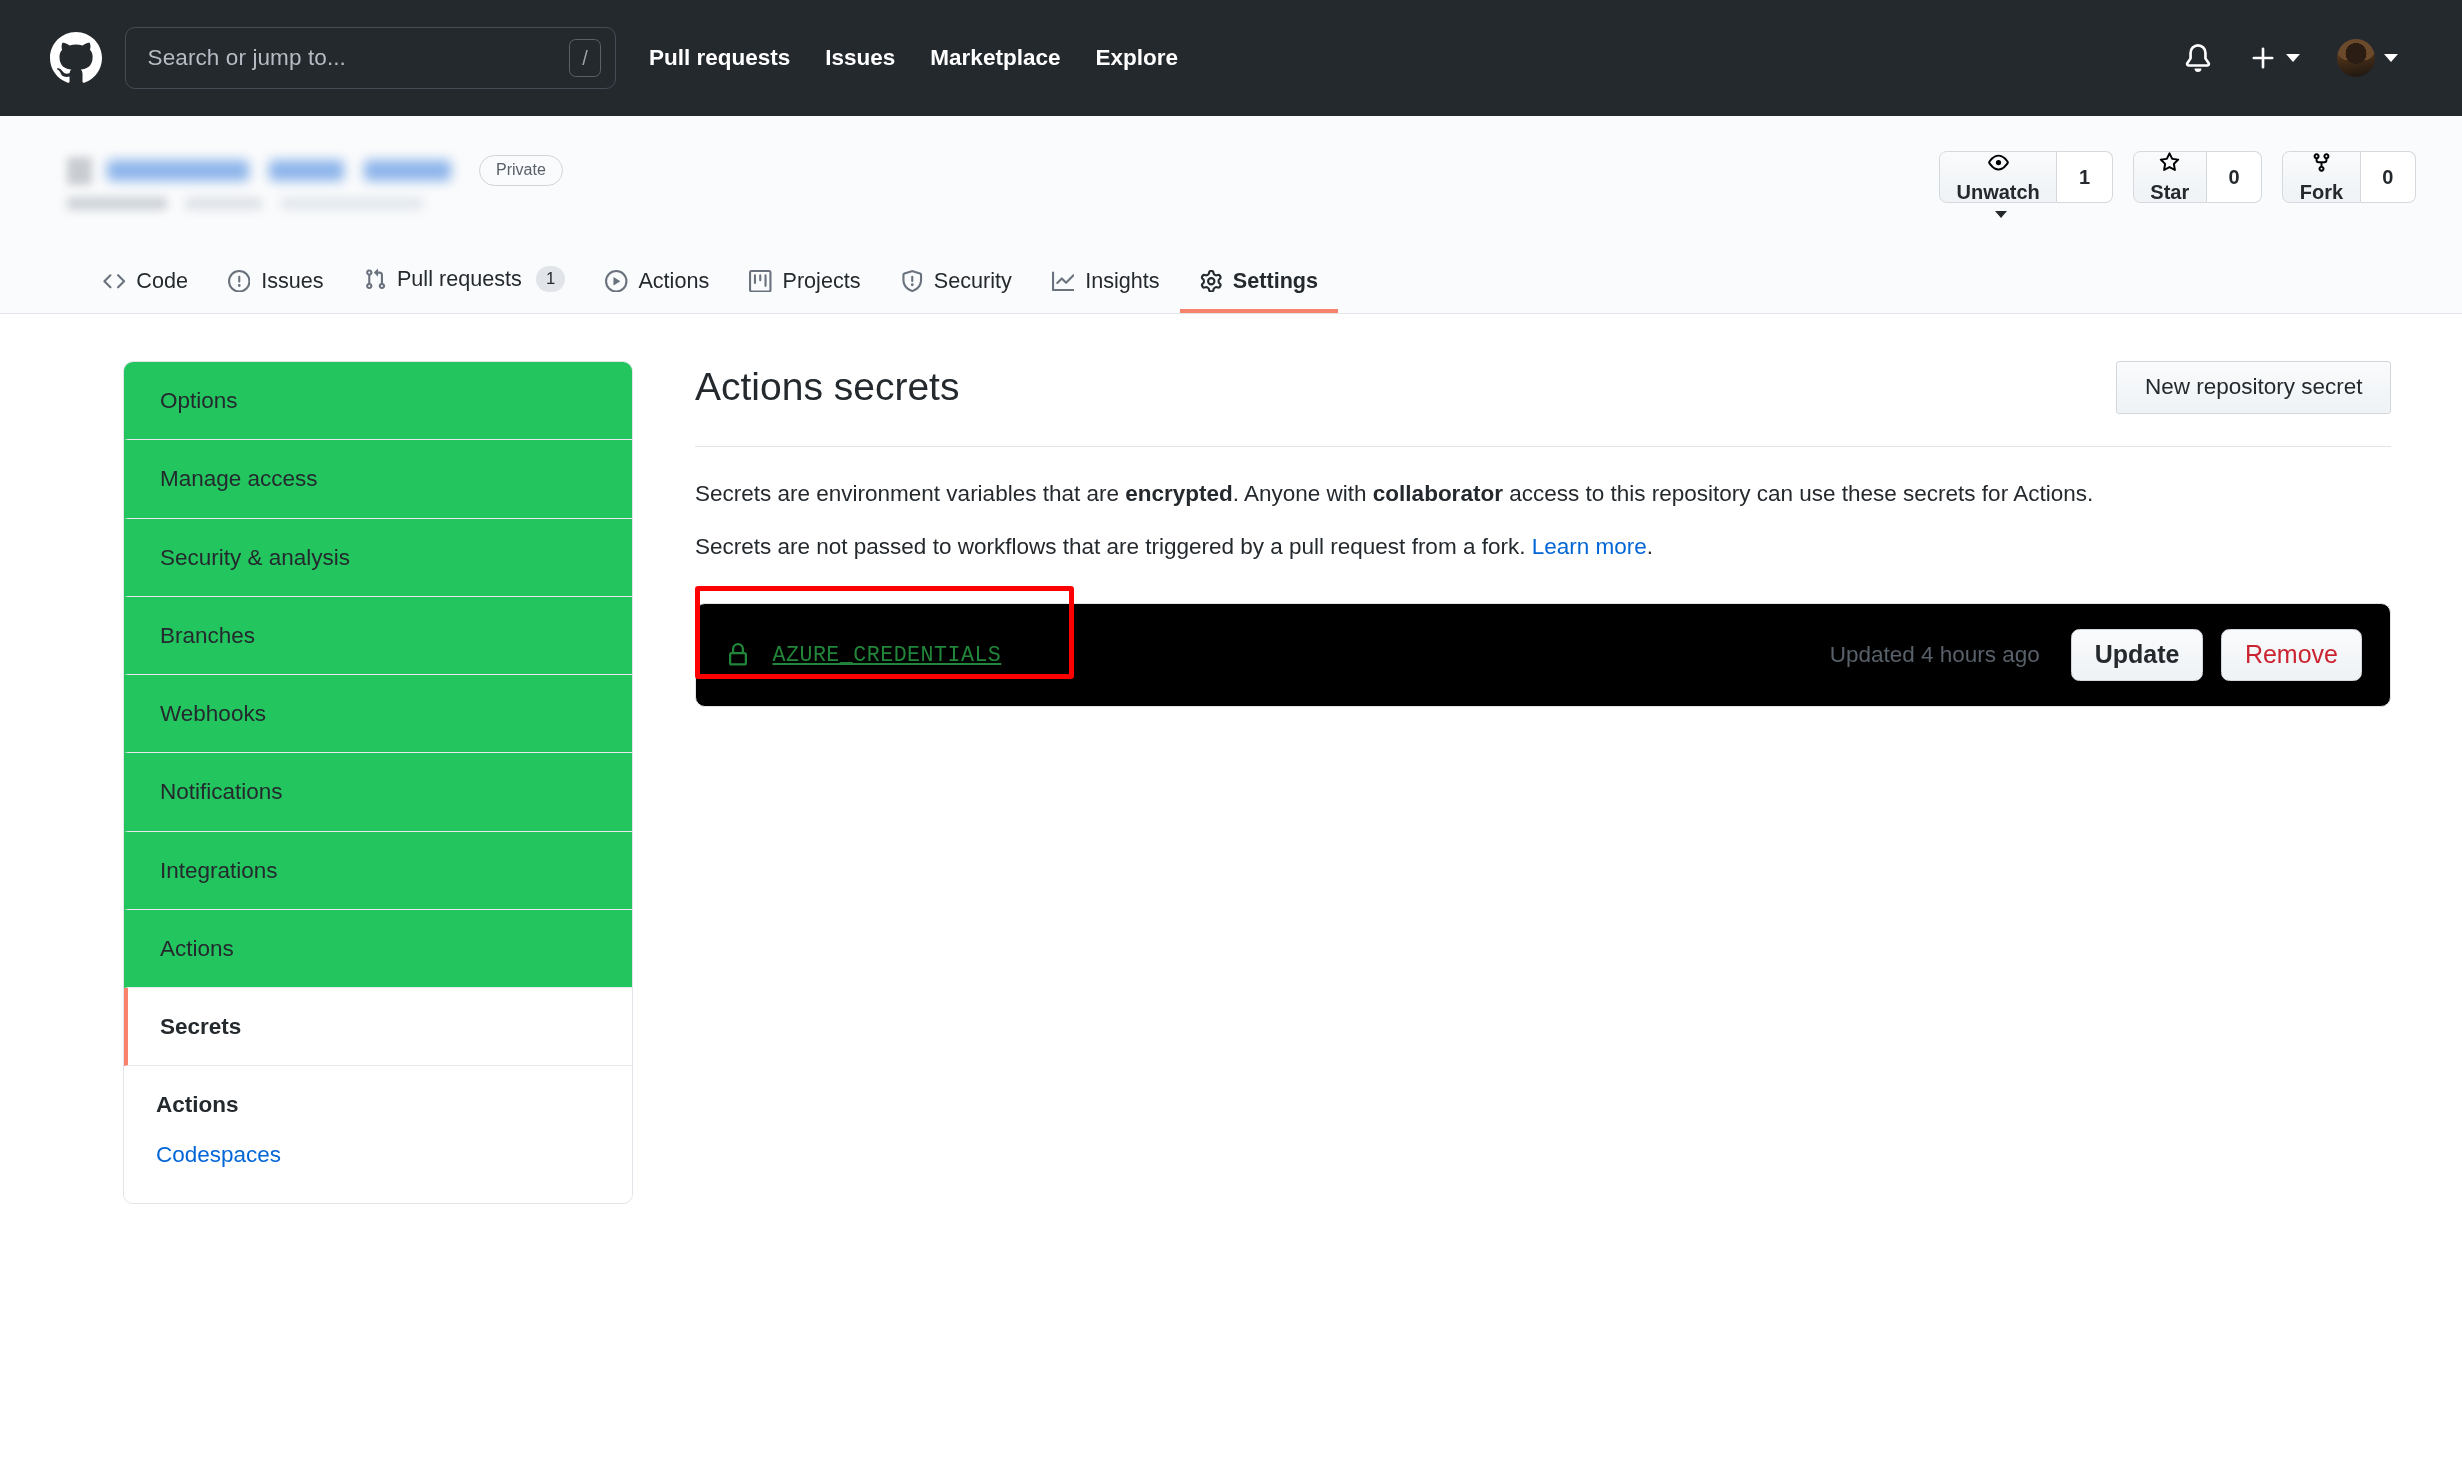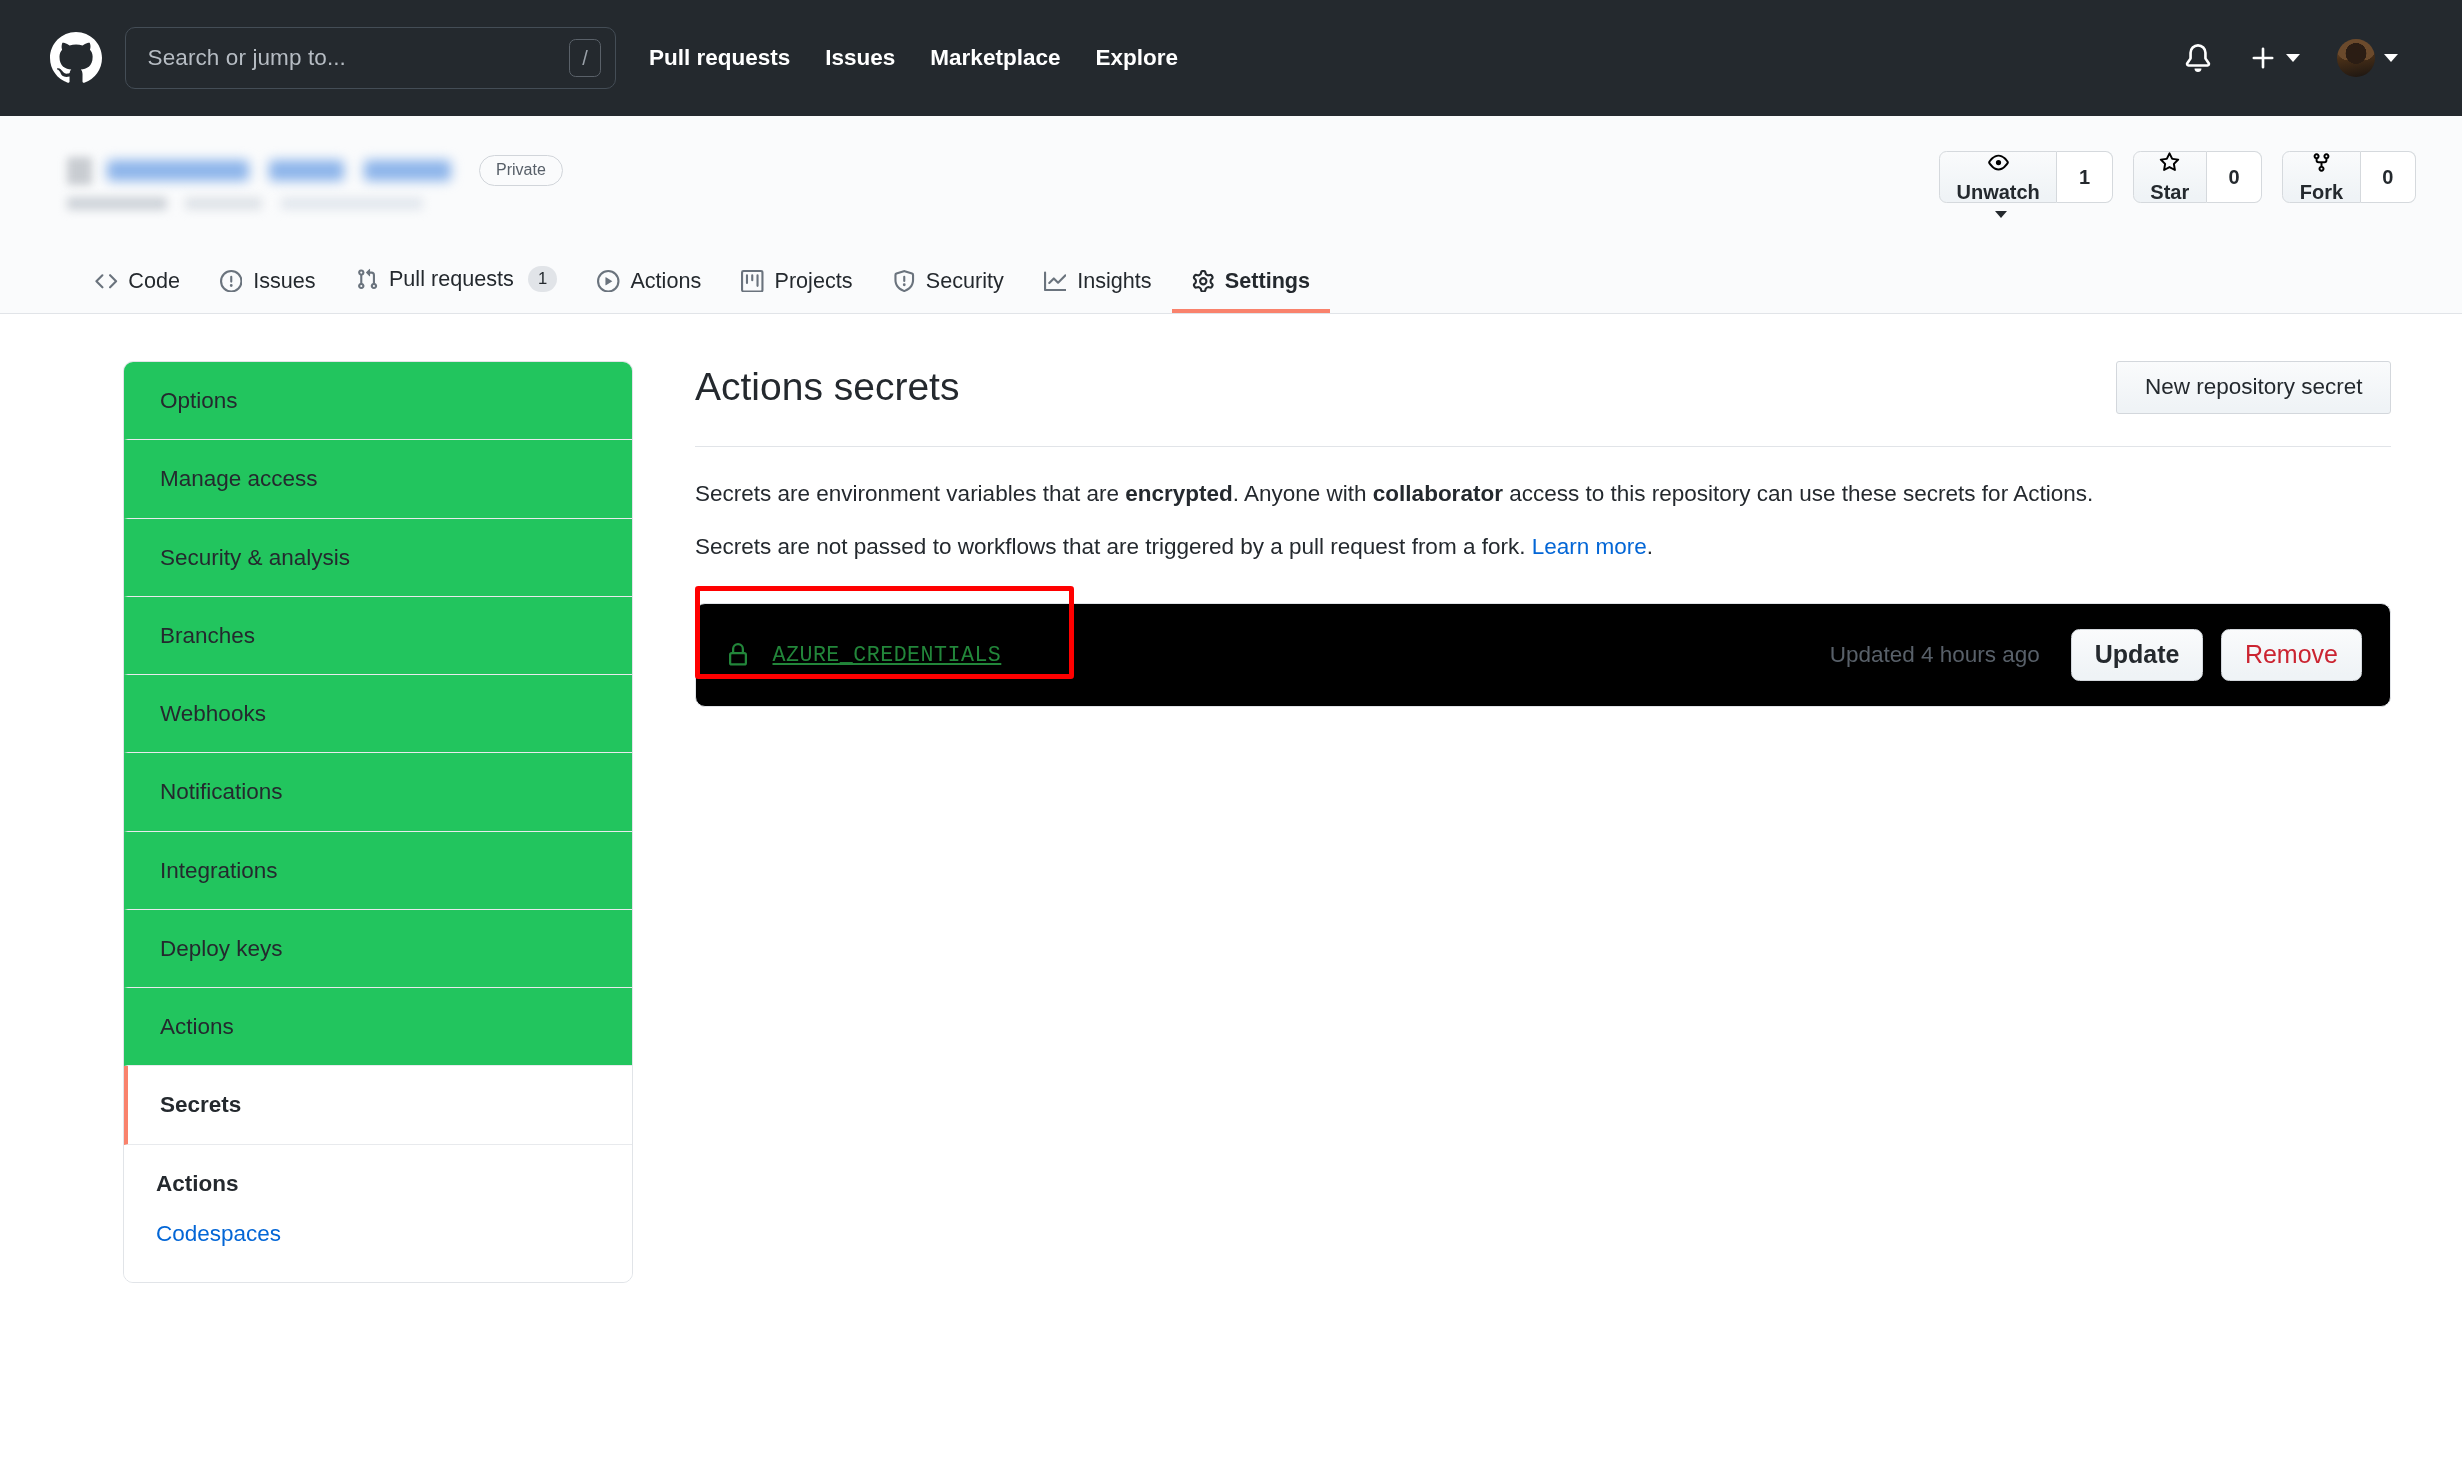--- a/index.html
+++ b/index.html
@@ -491,21 +491,21 @@
                 <path fill-rule="evenodd" d="M5 3.25a.75.75 0 11-1.5 0 .75.75 0 011.5 0zm0 2.122a2.25 2.25 0 10-1.5 0v.878A2.25 2.25 0 005.75 8.5h1.5v2.128a2.251 2.251 0 101.5 0V8.5h1.5a2.25 2.25 0 002.25-2.25v-.878a2.25 2.25 0 10-1.5 0v.878a.75.75 0 01-.75.75h-4.5A.75.75 0 015 6.25v-.878zm3.75 7.378a.75.75 0 11-1.5 0 .75.75 0 011.5 0zm3-8.75a.75.75 0 100-1.5.75.75 0 000 1.5z"></path>
               </svg>
           </span>
           <span>Fork</span>
         </button>
         <span class="btn-count">0</span>
       </div>
     </div>
   </div>
 
-  <nav class="repo-tabs" style="position:absolute; left:8px; bottom:0; margin-top:0;">
+  <nav class="repo-tabs" style="position:absolute; left:16px; bottom:0; margin-top:0;">
     <a class="tab" href="#">
       <span class="t-icon">
         <svg width="22.5" height="22.5" viewBox="0 0 16 16" aria-hidden="true" fill="currentColor">
             <path fill-rule="evenodd" d="M4.72 3.22a.75.75 0 011.06 1.06L2.06 8l3.72 3.72a.75.75 0 11-1.06 1.06L.47 8.53a.75.75 0 010-1.06l4.25-4.25zm6.56 0a.75.75 0 10-1.06 1.06L13.94 8l-3.72 3.72a.75.75 0 101.06 1.06l4.25-4.25a.75.75 0 000-1.06l-4.25-4.25z"></path>
           </svg>
       </span>
       <span>Code</span>
     </a>
 
     <a class="tab" href="#">
@@ -577,21 +577,20 @@
 <div class="page">
 
   <aside class="sidebar">
     <a class="side-item" href="#">Options</a>
     <a class="side-item" href="#">Manage access</a>
     <a class="side-item" href="#">Security &amp; analysis</a>
     <a class="side-item" href="#">Branches</a>
     <a class="side-item" href="#">Webhooks</a>
     <a class="side-item" href="#">Notifications</a>
     <a class="side-item" href="#">Integrations</a>
-    <a class="side-item" href="#">Deploy keys</a>
     <a class="side-item" href="#">Actions</a>
     <a class="side-item active" href="#">Secrets</a>
     <div class="side-sub">
       <div class="side-sub-title">Actions</div>
       <a class="side-sub-link" href="#">Codespaces</a>
     </div>
   </aside>
 
   <main class="main">
 

